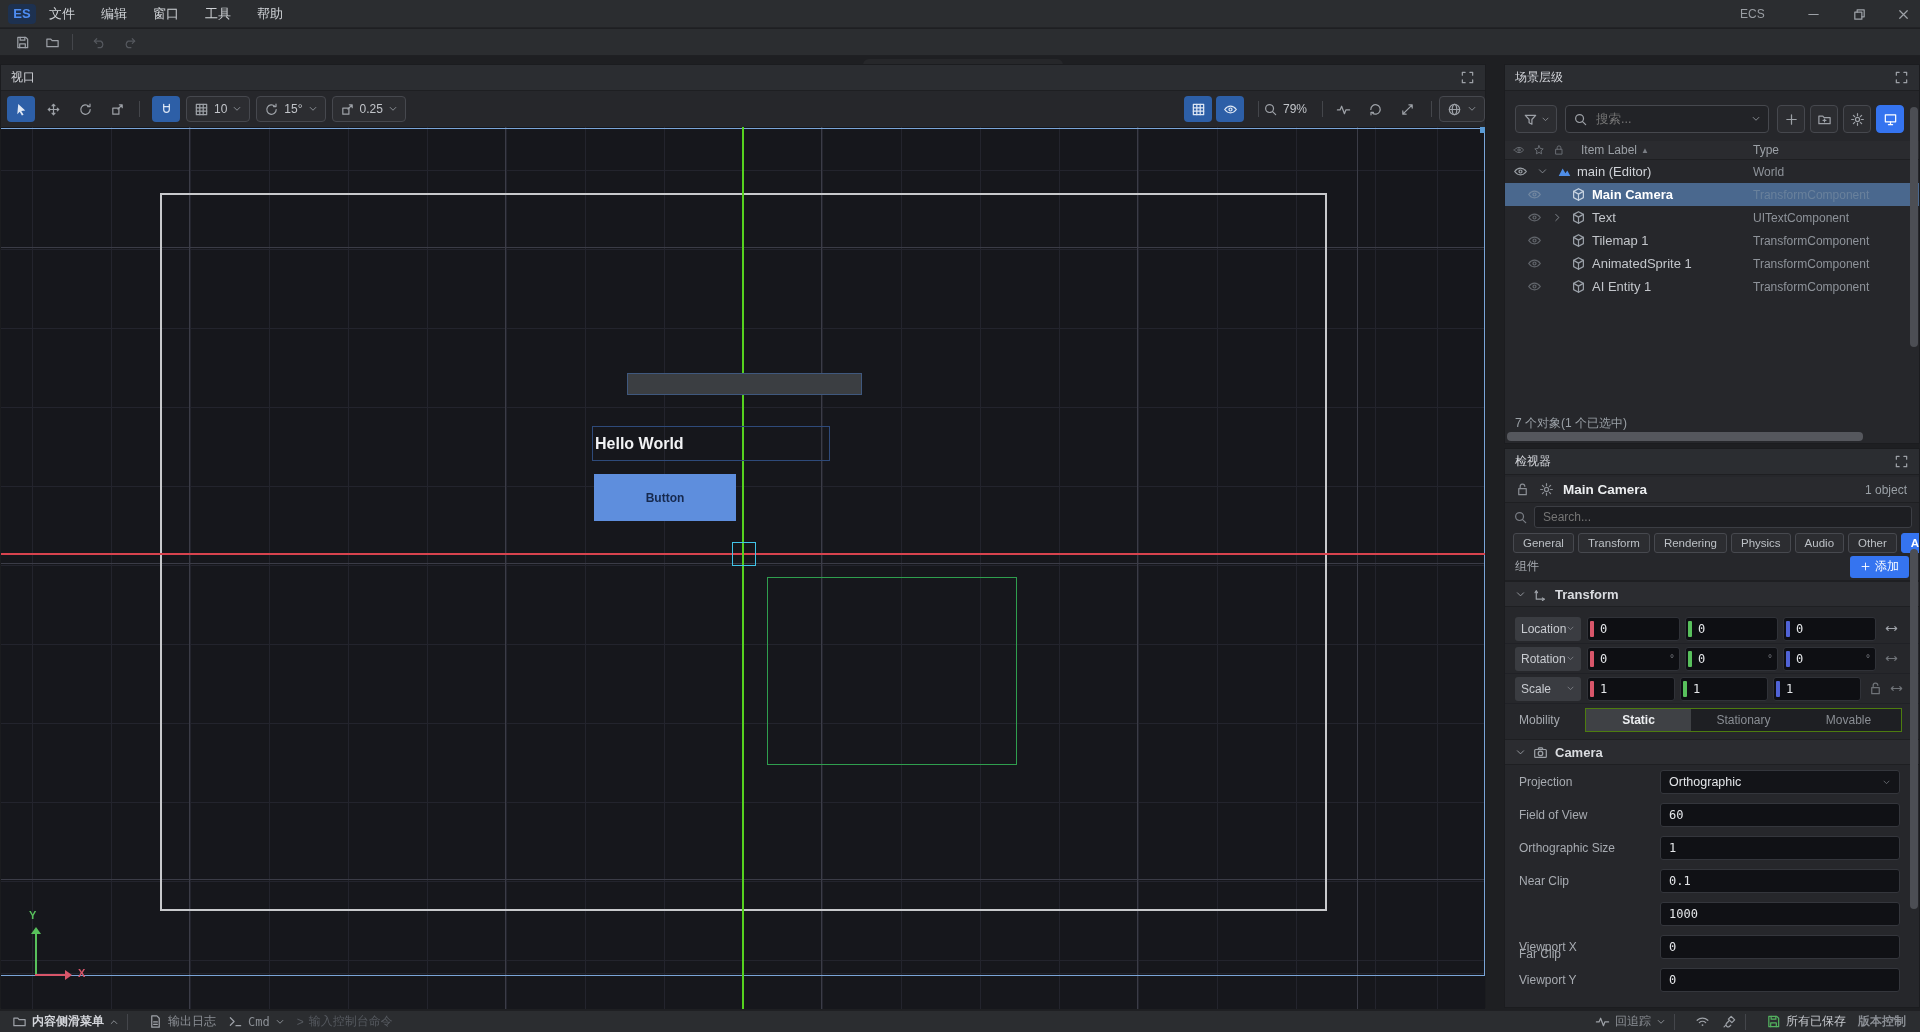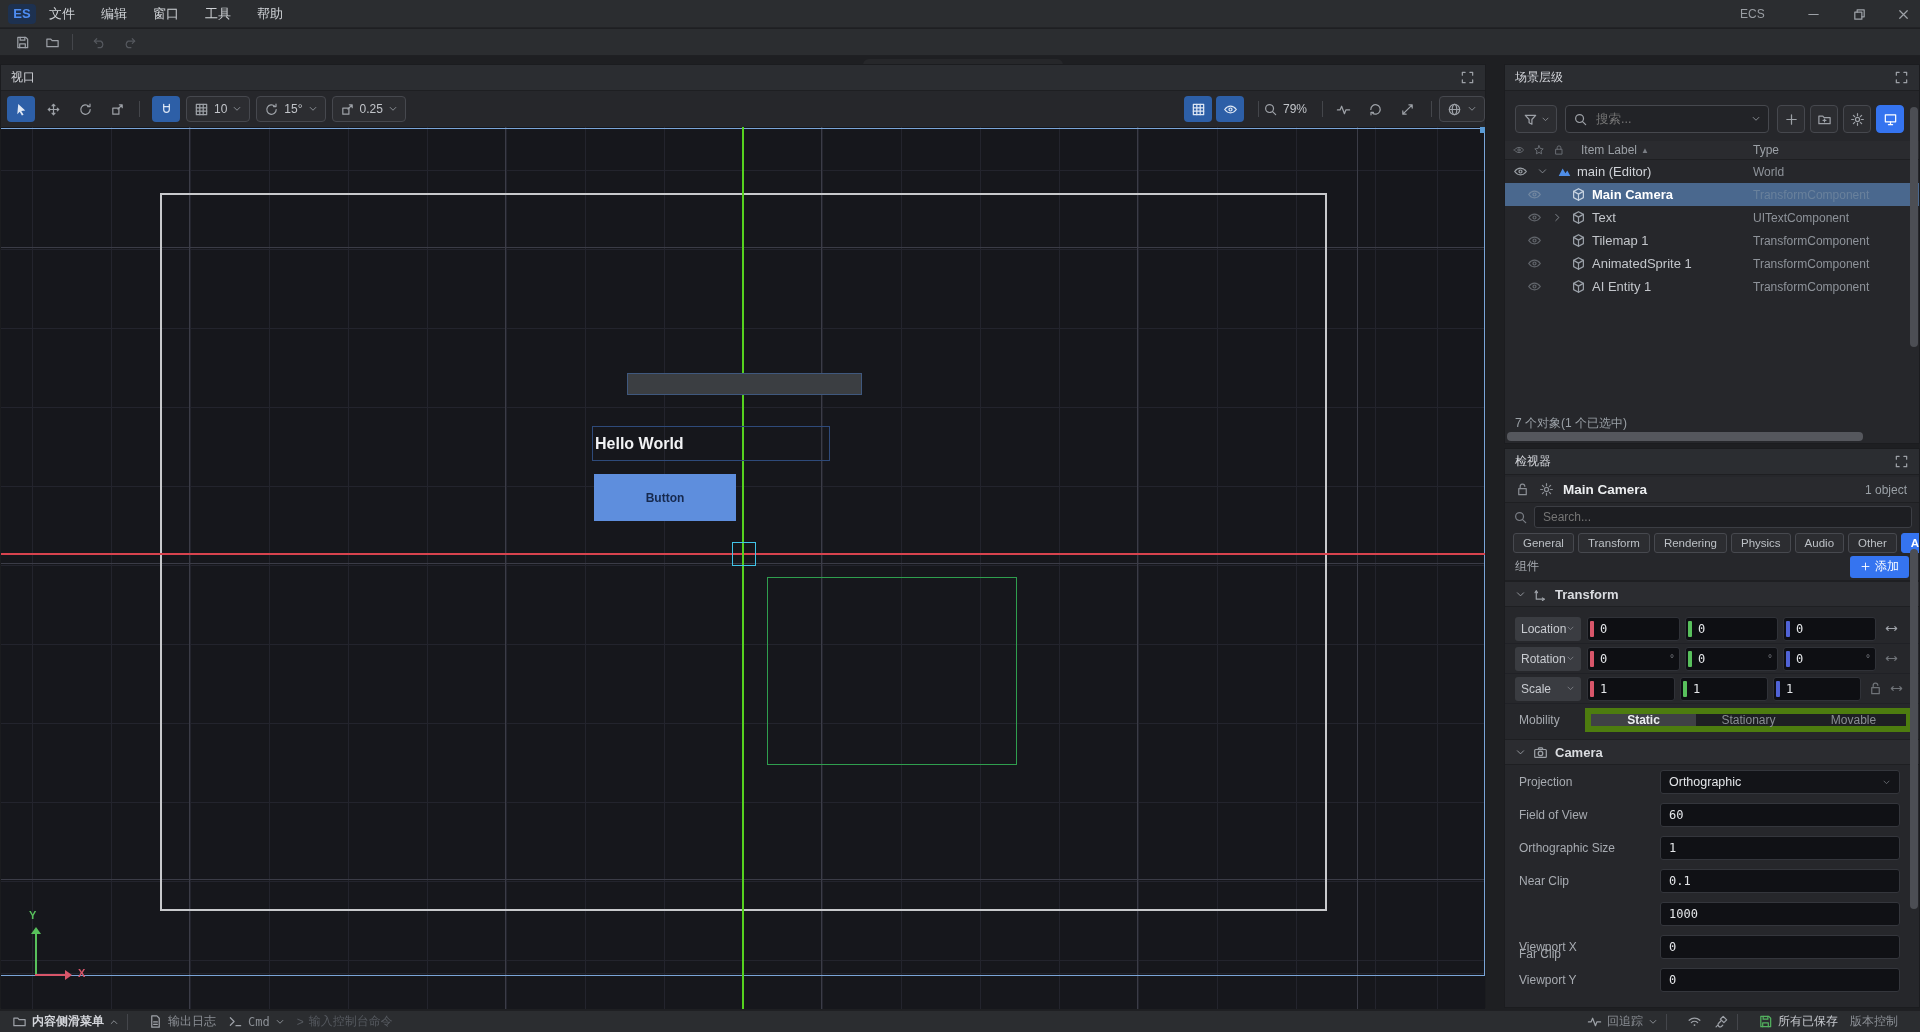--- a/index.html
+++ b/index.html
@@ -47,21 +47,21 @@
   .hrow .lbl{position:absolute;}
   
   .tab{height:20px;padding:0 9px;border:1px solid #47494f;border-radius:3px;background:#2c2d31;display:flex;align-items:center;font-size:11.5px;color:#bcc0c5;margin-right:4px;}
   .tab.active{background:#3574f0;border-color:#3574f0;color:#fff;font-weight:bold;}
   .inp{background:#101115;border:1px solid #34363c;border-radius:3px;color:#e4e6e9;font-family:"DejaVu Sans Mono",monospace;font-size:12px;padding:0 8px;height:24px;width:100%;}
   .vec{position:relative;display:flex;align-items:center;width:93px;height:24px;background:#0e0f13;border:1px solid #303238;border-radius:3px;overflow:hidden;}
   .vec .strip{width:4px;height:16px;margin-left:2px;border-radius:1px;flex:none;}
   .vec input{flex:1;min-width:0;background:transparent;border:none;outline:none;color:#e4e6e9;font-family:"DejaVu Sans Mono",monospace;font-size:12px;padding:0 0 0 6px;}
   .vec .deg{color:#7d8187;font-size:10px;margin-right:5px;}
   .droplabel{width:66px;height:24px;background:#3a3c41;border-radius:3px;display:flex;align-items:center;justify-content:space-between;padding:0 6px;font-size:12px;color:#c9ccd1;}
-  .seg{display:flex;height:24px;background:#1e1f23;border:6px solid #4d7c0f;}
+  .seg{display:flex;height:24px;background:#1e1f23;border:1px solid #4d7c0f;}
   .seg div{width:105px;display:flex;align-items:center;justify-content:center;font-size:12px;color:#8a8e94;}
   .seg div.sel{background:#3f4145;color:#eceef0;font-weight:bold;}
   .sect{position:absolute;left:0;width:100%;height:26px;background:#2b2c30;border-top:1px solid #1e1f22;border-bottom:1px solid #1e1f22;display:flex;align-items:center;gap:7px;padding:0 10px;font-weight:bold;font-size:13px;color:#dadce0;}
   .proplabel{position:absolute;left:14px;font-size:12px;color:#a7abb1;}
   .propval{position:absolute;left:148px;width:240px;margin-left:7px;}
   .selectbox{height:24px;background:#131418;border:1px solid #34363c;border-radius:3px;display:flex;align-items:center;justify-content:space-between;padding:0 8px;font-size:12.5px;color:#e4e6e9;}
   .scroll-thumb{position:absolute;background:#4c4e54;border-radius:4px;}
   
   #statusbar{left:0;top:1010px;width:1920px;height:22px;background:#2b2d30;border-top:1px solid #1f2023;display:flex;align-items:center;font-size:12px;color:#8b8f95;}
   .sb-item{display:flex;align-items:center;gap:5px;margin-left:12px;white-space:nowrap;}
@@ -883,18 +883,18 @@
     <div class="sb-item">
       <i class="ic" style="color:#53b25f;">
           <svg viewBox="0 0 16 16">
             <path d="M3 2.5h8.5L13.5 4.5v9H3z"></path>
             <path d="M5.5 2.5v3h5v-3"></path>
             <path d="M5 13.5v-4h6v4"></path>
           </svg>
         </i>
       <span style="color:#c7cacf;">所有已保存</span>
     </div>
-    <div class="sb-item" style="margin-right:22px;">
+    <div class="sb-item" style="margin-right:14px;font-weight:bold;">
       <span>版本控制</span>
     </div>
   </div>
 
 </div>
 
 </body></html>

